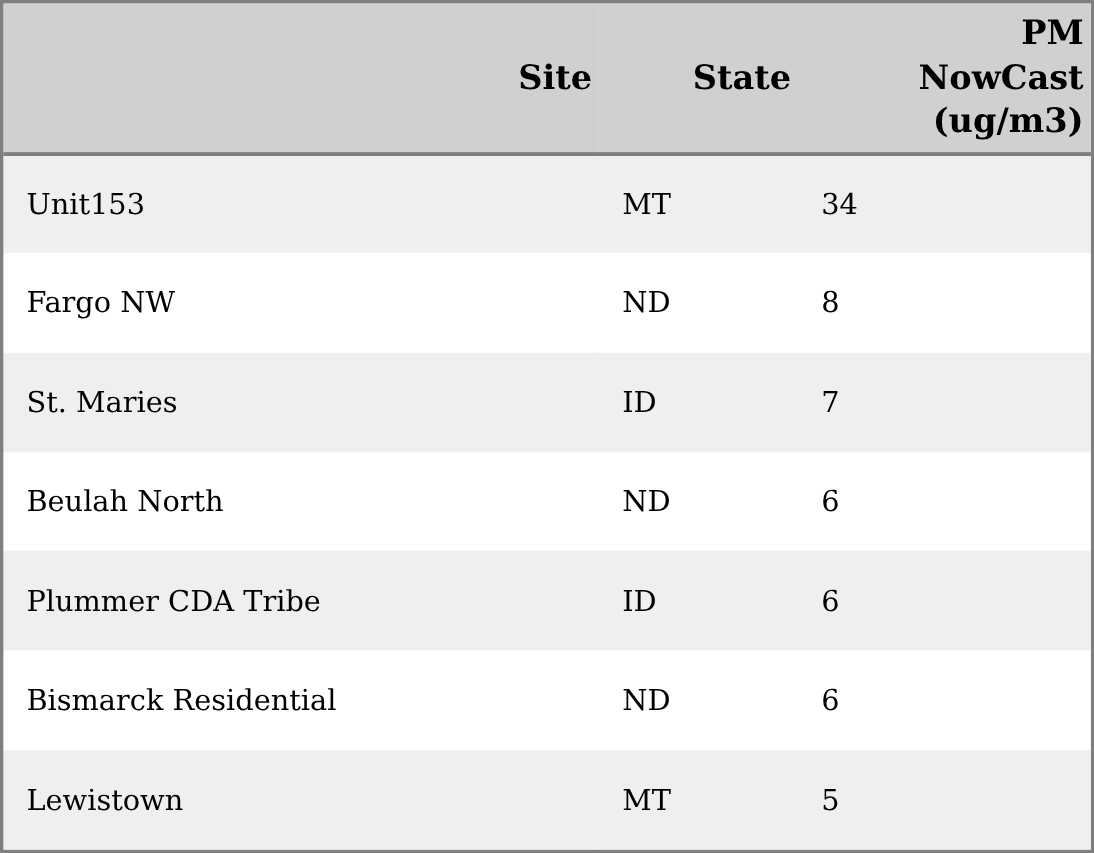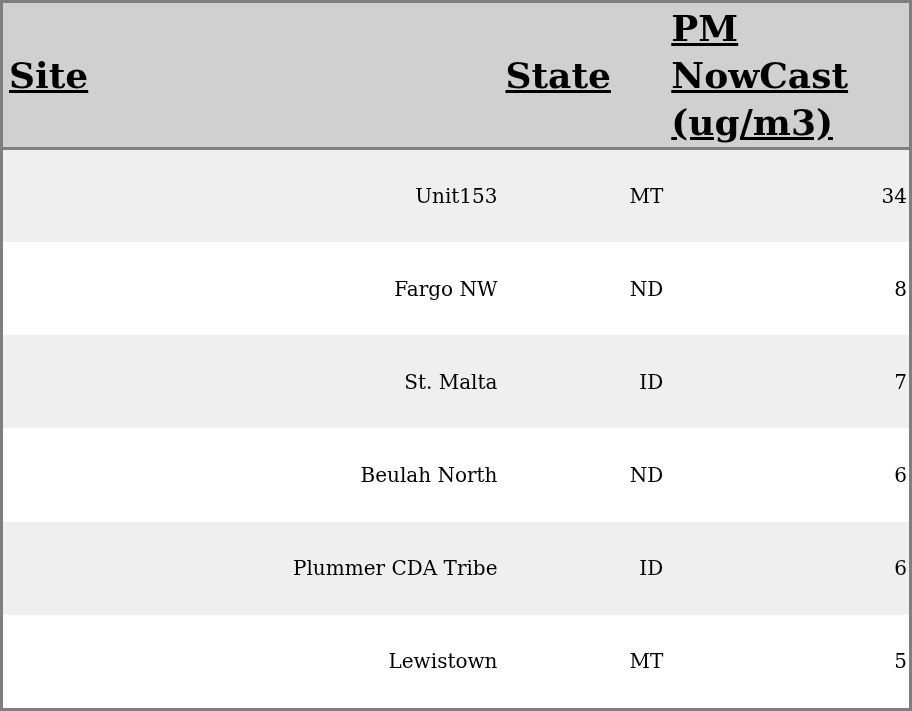--- a/index.html
+++ b/index.html
@@ -28,35 +28,34 @@
   table.aq-table {
     width: 100%;
     height: 100%;
     border-collapse: collapse;
     table-layout: fixed;
   }
   table.aq-table thead th {
     background: var(--header-bg);
     border-bottom: 3px solid var(--border-color);
     font-weight: bold;
-    font-size: 36px;
+    font-size: 28px;
     line-height: 1.3;
-    text-align: left;
+    text-align: right;
     vertical-align: middle;
     height: 125px;
     padding: 2px 6px;
     white-space: pre-line;
-    text-decoration: underline;
   }
   table.aq-table tbody td {
-    font-size: 20px;
-    text-align: right;
+    font-size: 24px;
+    text-align: left;
     vertical-align: middle;
     height: 57px;
-    padding: 0 2px;
+    padding: 0 19px;
     border: none;
   }
   table.aq-table tbody tr:nth-child(odd)  { background: var(--row-odd); }
   table.aq-table tbody tr:nth-child(even) { background: var(--row-even); }
   col.col-site  { width: 54.8%; }
   col.col-state { width: 18.3%; }
   col.col-value { width: 26.9%; }
 </style>
 </head>
 <body>
@@ -85,38 +84,43 @@
   </tr>
 
 
   <tr>
     <td>Fargo NW</td>
     <td>ND</td>
     <td>8</td>
   </tr>
 
   <tr>
-    <td>St. Malta</td>
+    <td>St. Maries</td>
     <td>ID</td>
     <td>7</td>
   </tr>
 
 
   <tr>
     <td>Beulah North</td>
     <td>ND</td>
     <td>6</td>
   </tr>
 
   <tr>
     <td>Plummer CDA Tribe</td>
     <td>ID</td>
     <td>6</td>
   </tr>
 
+  <tr>
+    <td>Bismarck Residential</td>
+    <td>ND</td>
+    <td>6</td>
+  </tr>
 
   <tr>
     <td>Lewistown</td>
     <td>MT</td>
     <td>5</td>
   </tr>
 
 </tbody>
   </table>
 </div>

